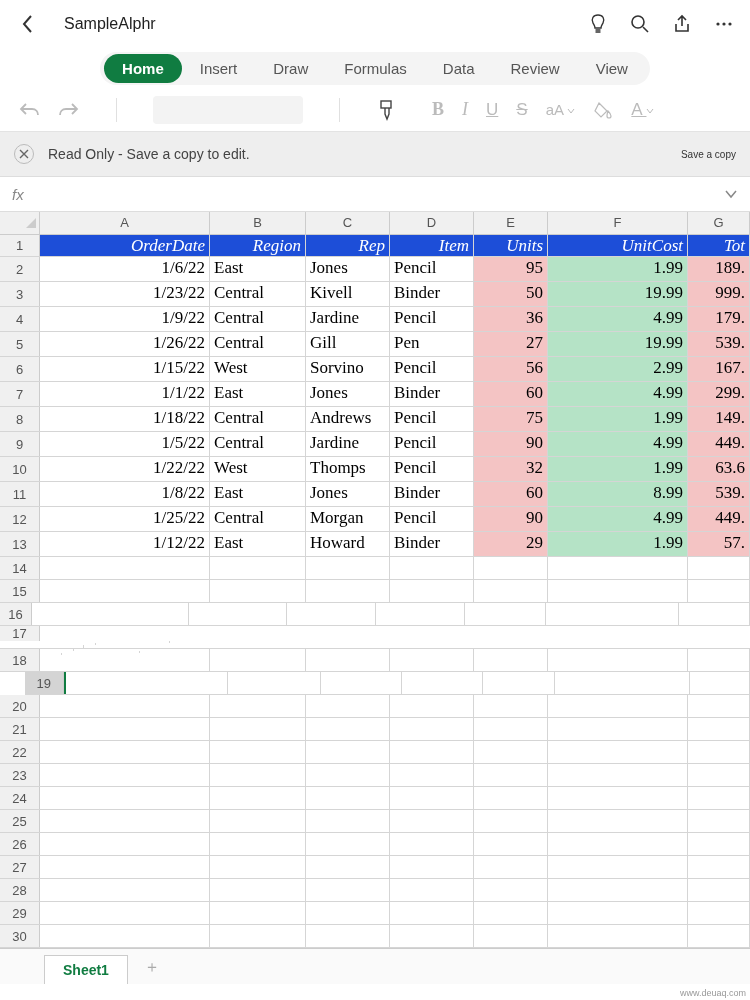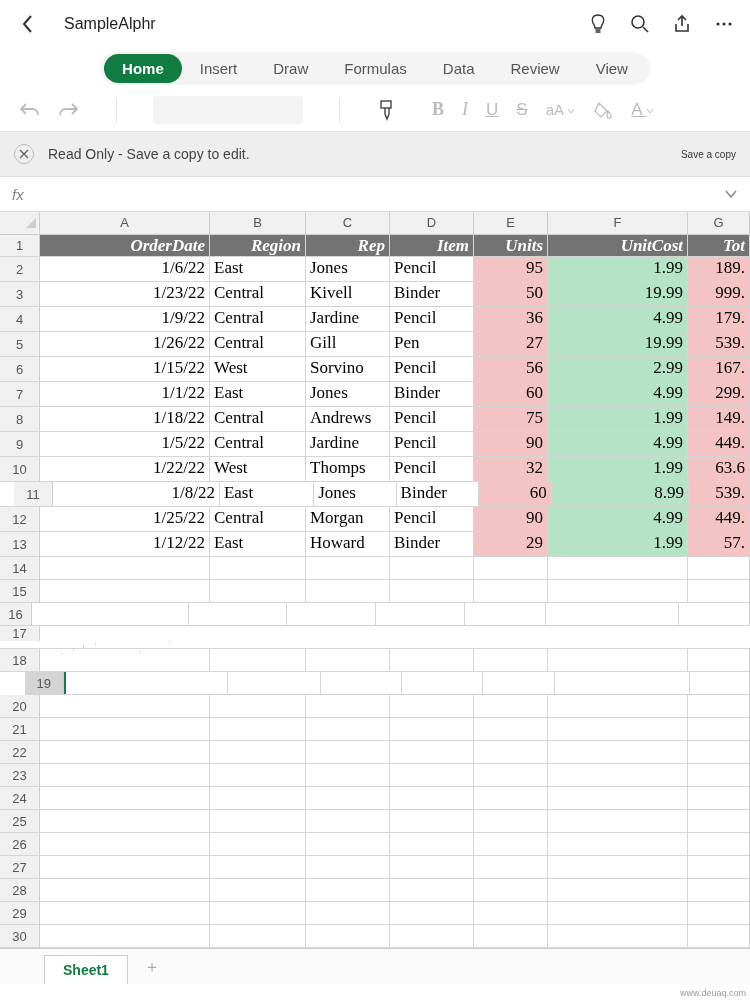--- a/index.html
+++ b/index.html
@@ -34,21 +34,21 @@
   .formula-bar .expand { color:#888; cursor:pointer;}
   .formula-bar .input-area { flex:1;}
   
   .sheet { display:flex; flex-direction:column; font-family: Georgia, 'Times New Roman', serif; font-size:17px;}
   .col-headers { display:flex; border-bottom:1px solid #ccc;}
   .corner { width:40px; background:#f0f0f0; border-right:1px solid #ccc; display:flex; align-items:center; justify-content:flex-end; padding-right:3px; height:22px; color:#999;}
   .col-h { background:#f0f0f0; border-right:1px solid #ccc; text-align:center; font-size:13px; color:#555; font-family:-apple-system,sans-serif; height:22px; line-height:22px;}
   .row { display:flex; border-bottom:1px solid #d5d5d5;}
   .row-h { width:40px; background:#f0f0f0; border-right:1px solid #ccc; text-align:center; font-size:13px; color:#555; font-family:-apple-system,sans-serif; display:flex; align-items:center; justify-content:center;}
   .cell { border-right:1px solid #d5d5d5; padding:1px 4px; white-space:nowrap; overflow:hidden;}
-  .header-cell { background:#737373; color:#fff; font-style:italic; font-weight:700;}
+  .header-cell { background:#1d4ed8; color:#fff; font-style:italic; font-weight:400;}
    
   .hr-right { text-align:right;}
   .col-A{width:170px;} .col-B{width:96px;} .col-C{width:84px;} .col-D{width:84px;} .col-E{width:74px;} .col-F{width:140px;} .col-G{width:62px;}
   .al-r{text-align:right;} .al-l{text-align:left;}
   .bg-rose{background:#f4c4c4;} .bg-mint{background:#b5e3c6;}
   
   .row-h-sel{background:#d4d4d4;}
   .sel-left { border-left:2px solid #107c41; }
   
   .sheet-tabs { position:absolute; bottom:16px; left:0; right:0; height:36px; display:flex; align-items:flex-end; border-top:1px solid #ccc; background:#fafafa; padding-left:44px;}
@@ -278,21 +278,21 @@
       <div class="row" style="height: 25px;">
         <div class="row-h">10</div>
         <div class="cell col-A al-r">1/22/22</div>
         <div class="cell col-B al-l">West</div>
         <div class="cell col-C al-l">Thomps</div>
         <div class="cell col-D al-l">Pencil</div>
         <div class="cell col-E al-r bg-rose">32</div>
         <div class="cell col-F al-r bg-mint">1.99</div>
         <div class="cell col-G al-r bg-rose">63.6</div>
       </div>
-      <div class="row" style="height: 25px; padding-left: 14px;">
+      <div class="row" style="height: 25px;">
         <div class="row-h">11</div>
         <div class="cell col-A al-r">1/8/22</div>
         <div class="cell col-B al-l">East</div>
         <div class="cell col-C al-l">Jones</div>
         <div class="cell col-D al-l">Binder</div>
         <div class="cell col-E al-r bg-rose">60</div>
         <div class="cell col-F al-r bg-mint">8.99</div>
         <div class="cell col-G al-r bg-rose">539.</div>
       </div>
       <div class="row" style="height: 25px;">

